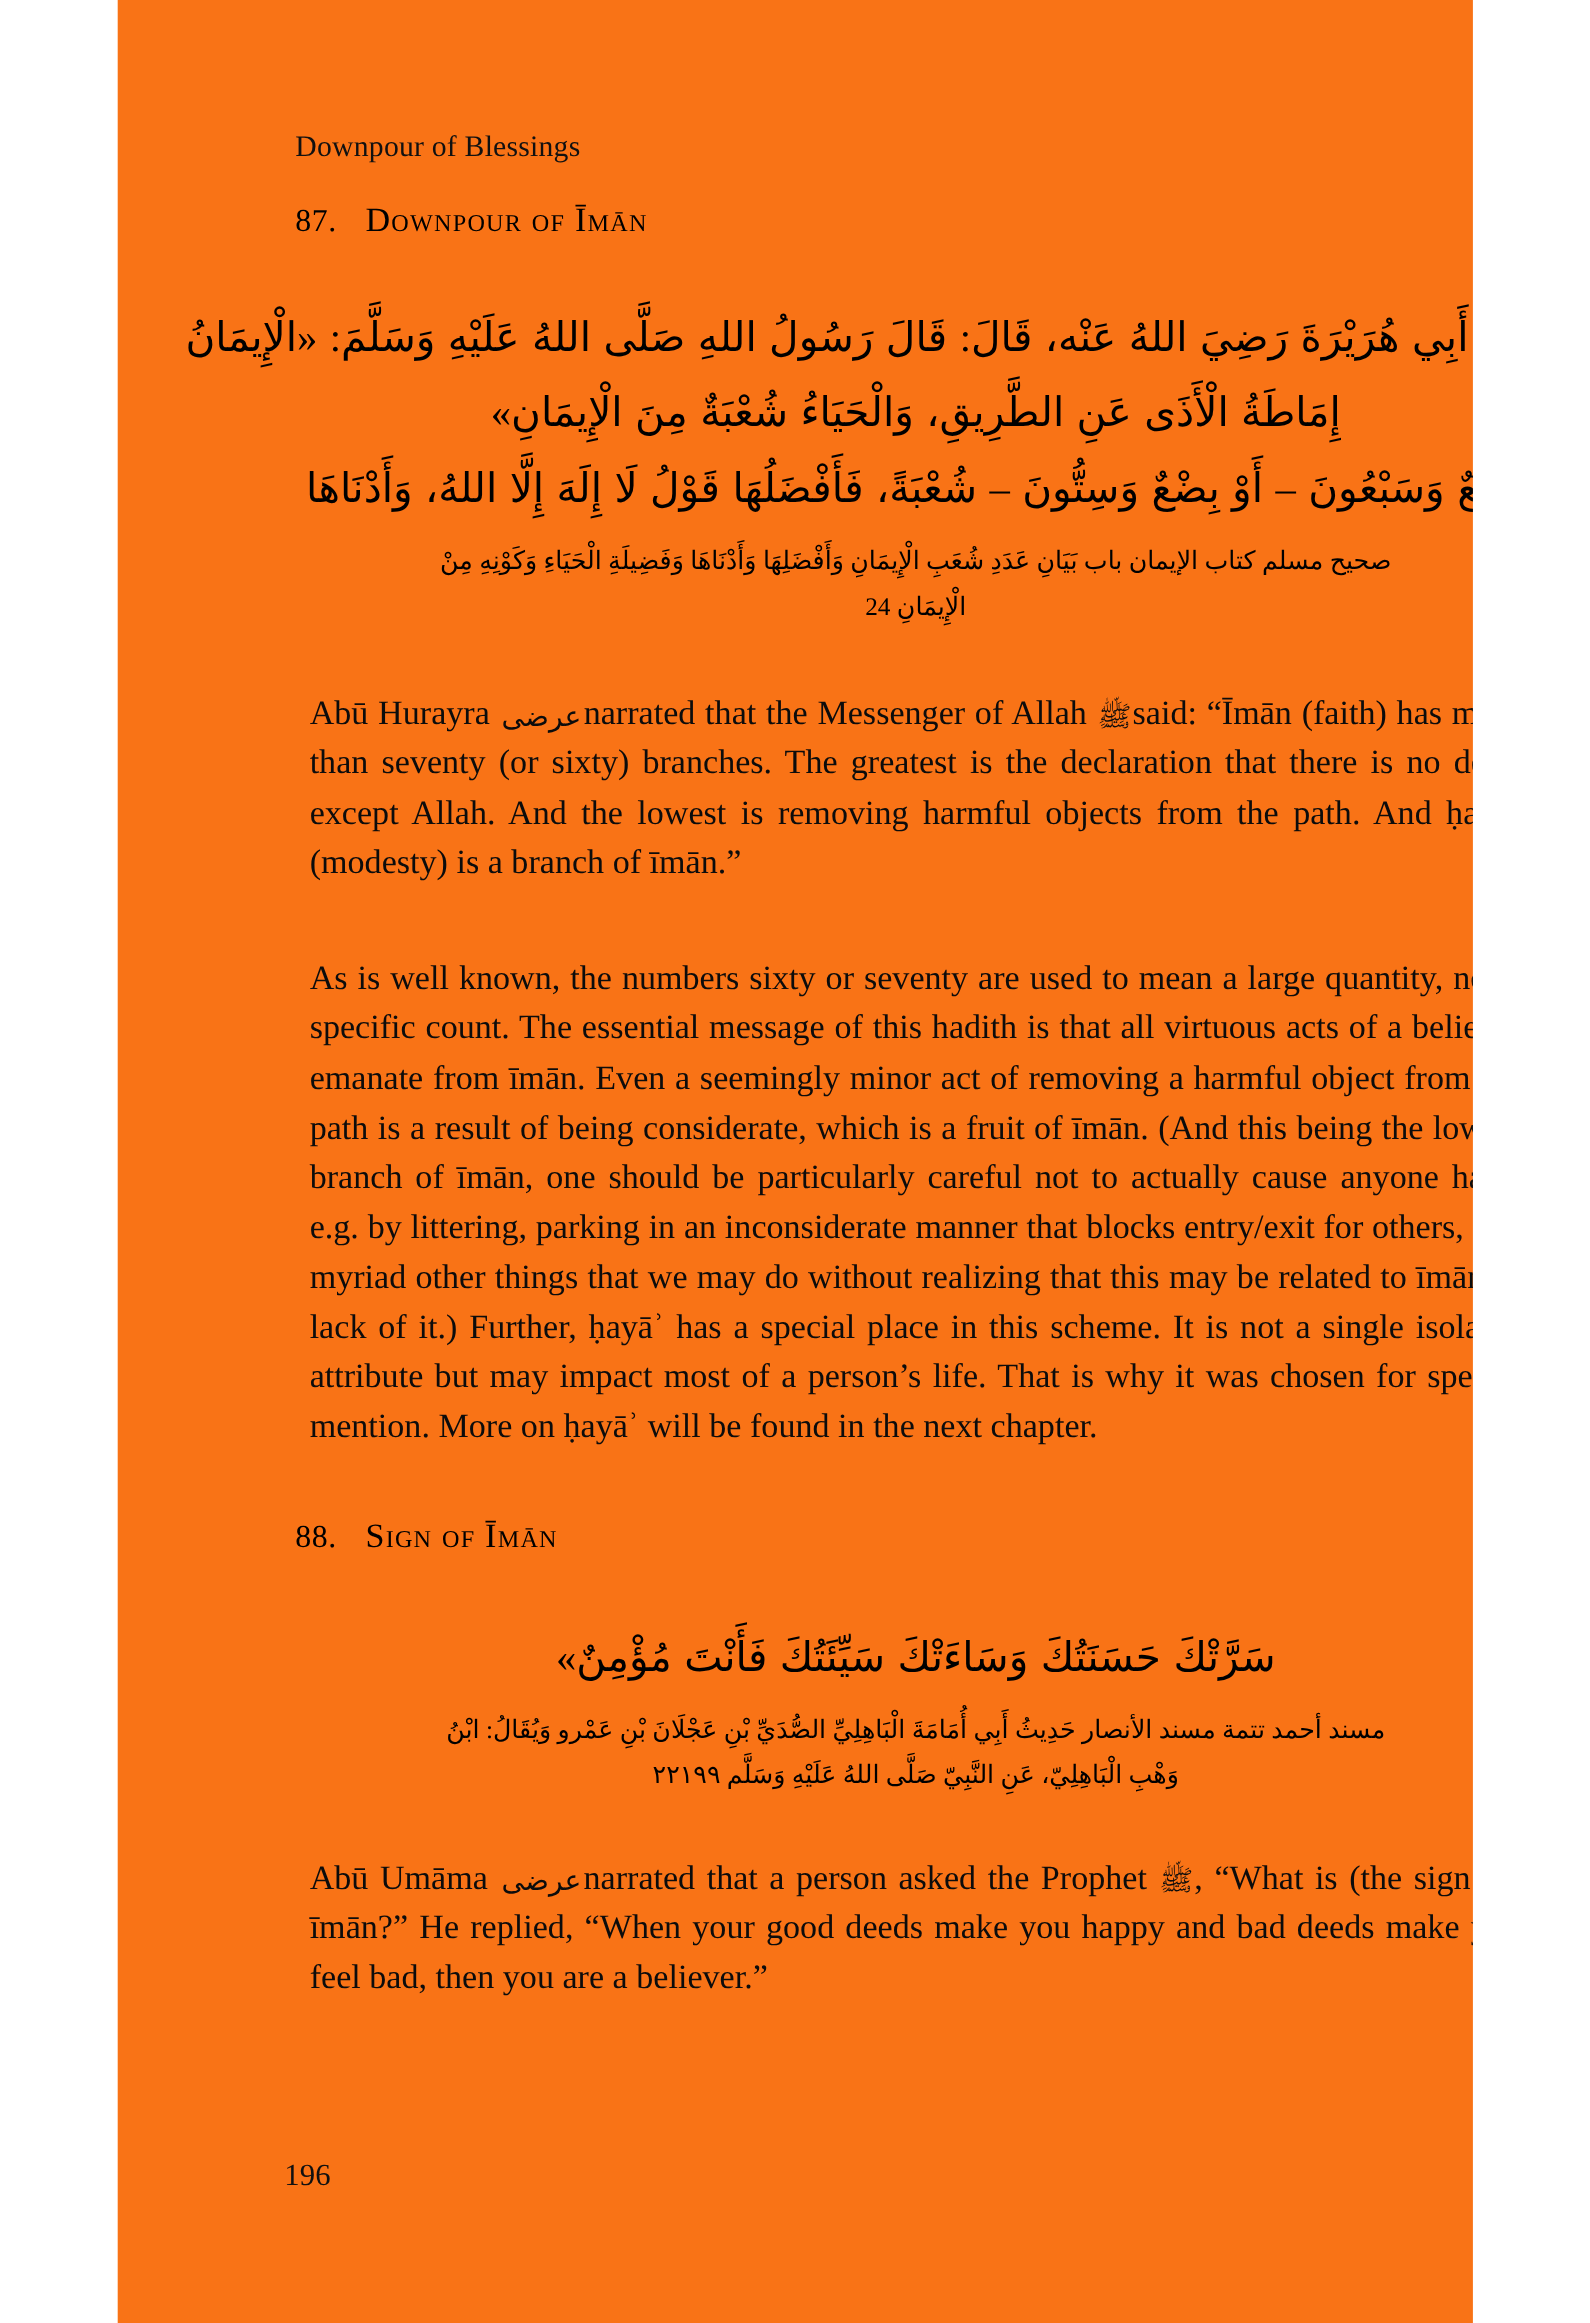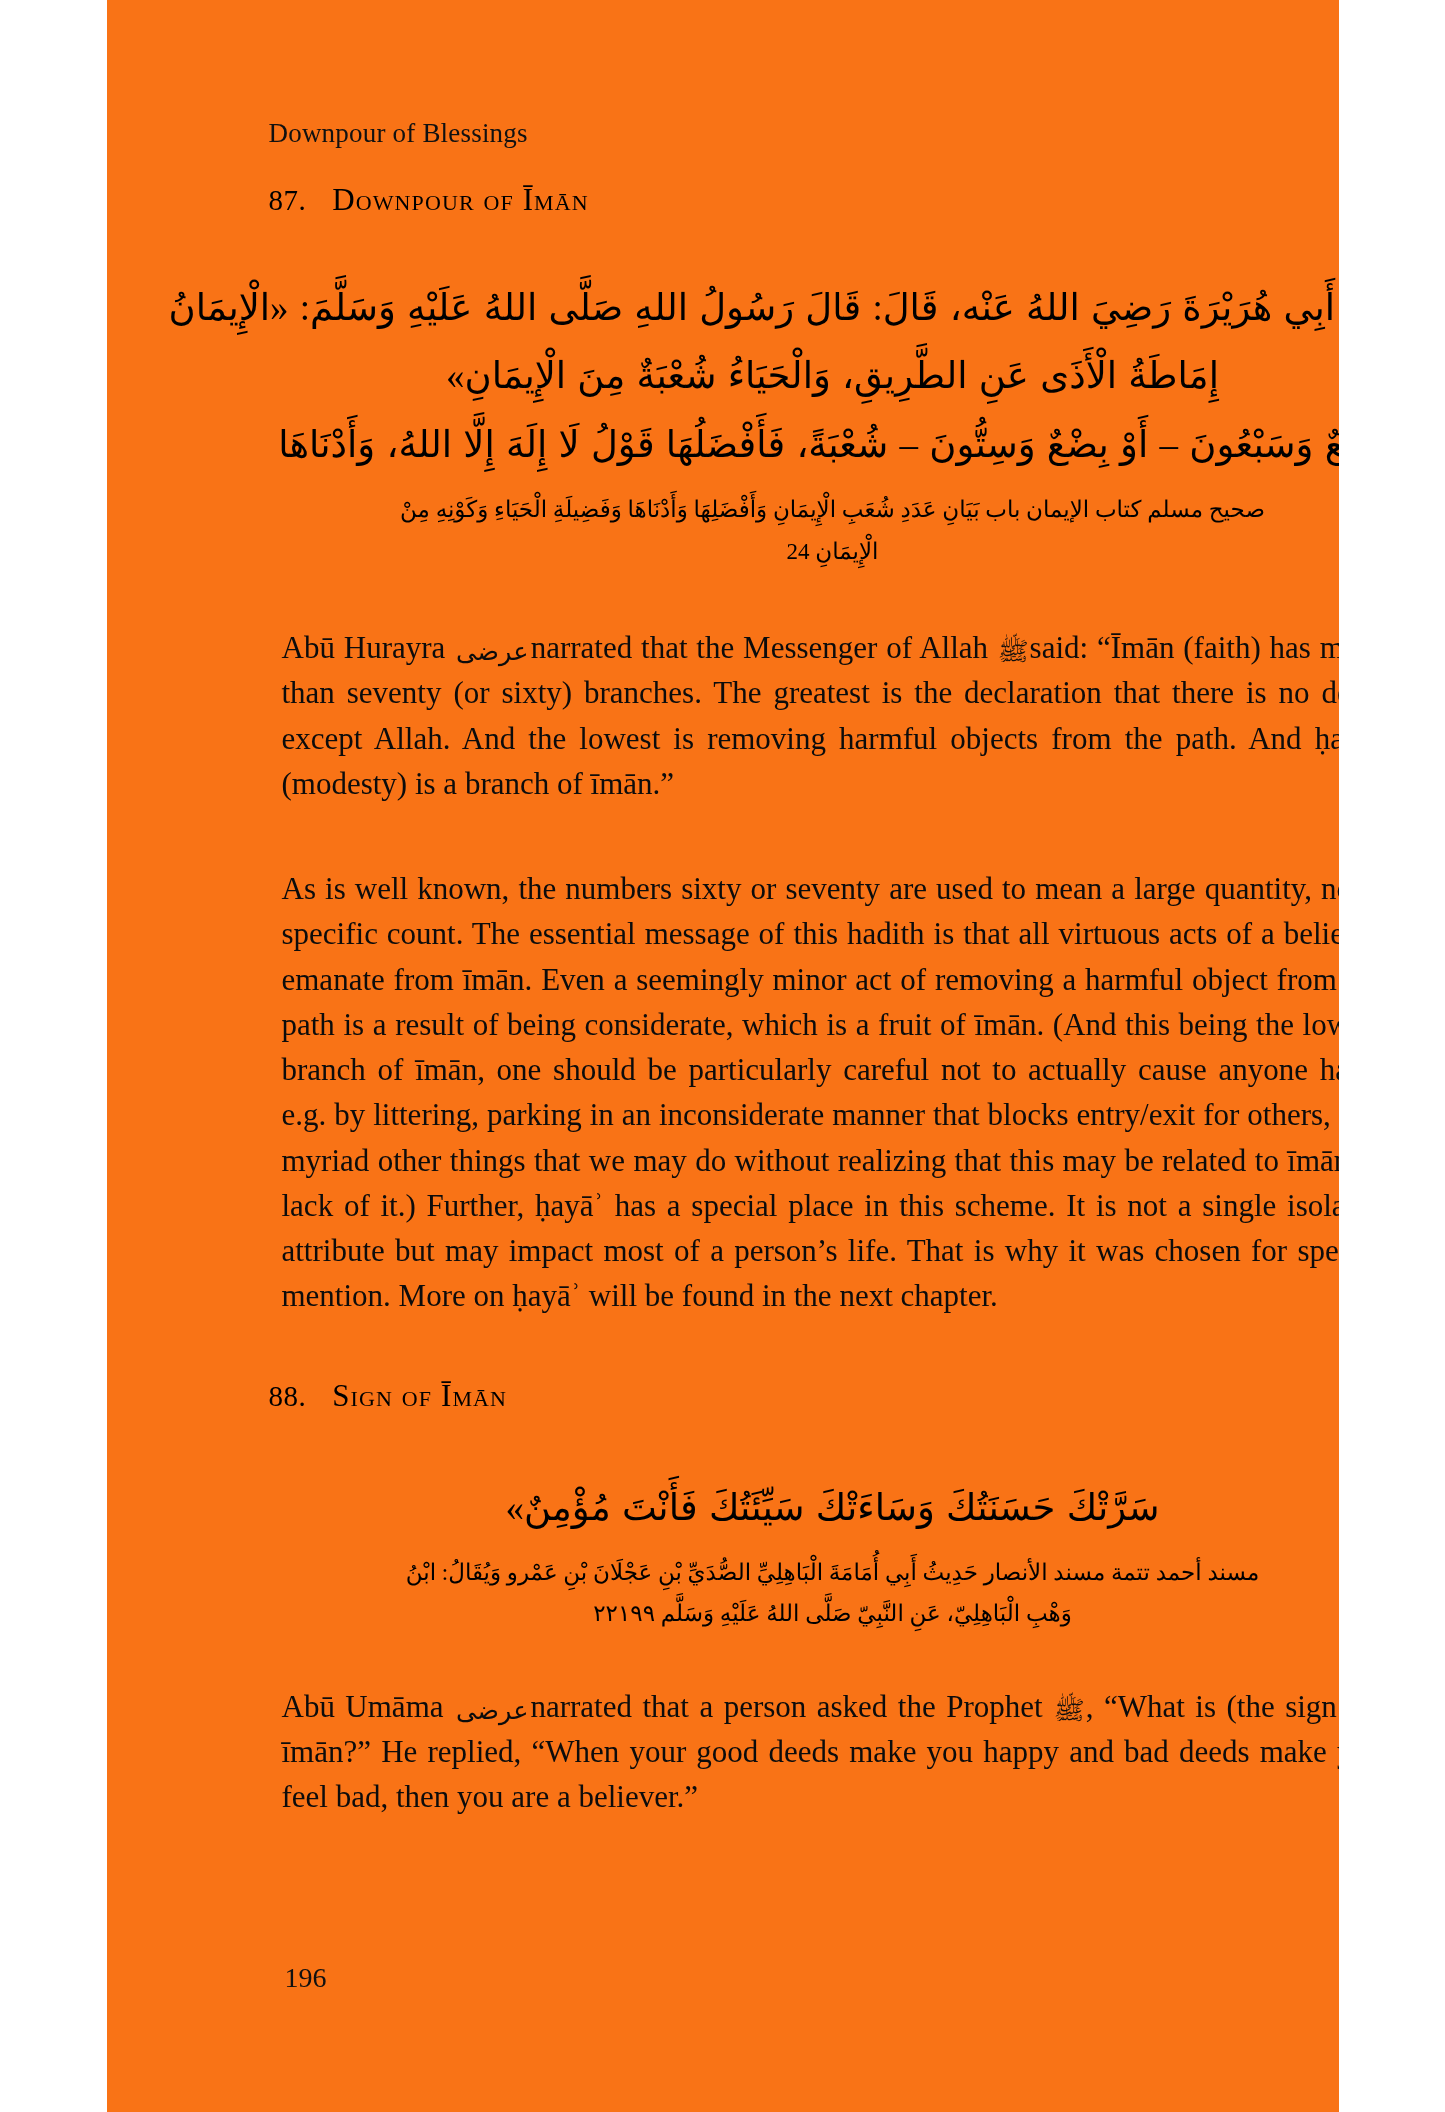--- a/index.html
+++ b/index.html
@@ -111,21 +111,21 @@
   .sp-after-h1 { height: 56px; }
   .sp-after-cite1 { height: 40px; }
   .sp-between-paras { height: 34px; }
   .sp-before-h2 { height: 46px; }
   .sp-after-h2 { height: 60px; }
   .sp-after-cite2 { height: 36px; }
 
   
   .folio {
     position: absolute;
-    left: 178px;
+    left: 152px;
     top: 1962px;
     font-size: 28px;
     color: #111;
   }
 </style>
 </head>
 <body>
 
 <div class="page">
 

